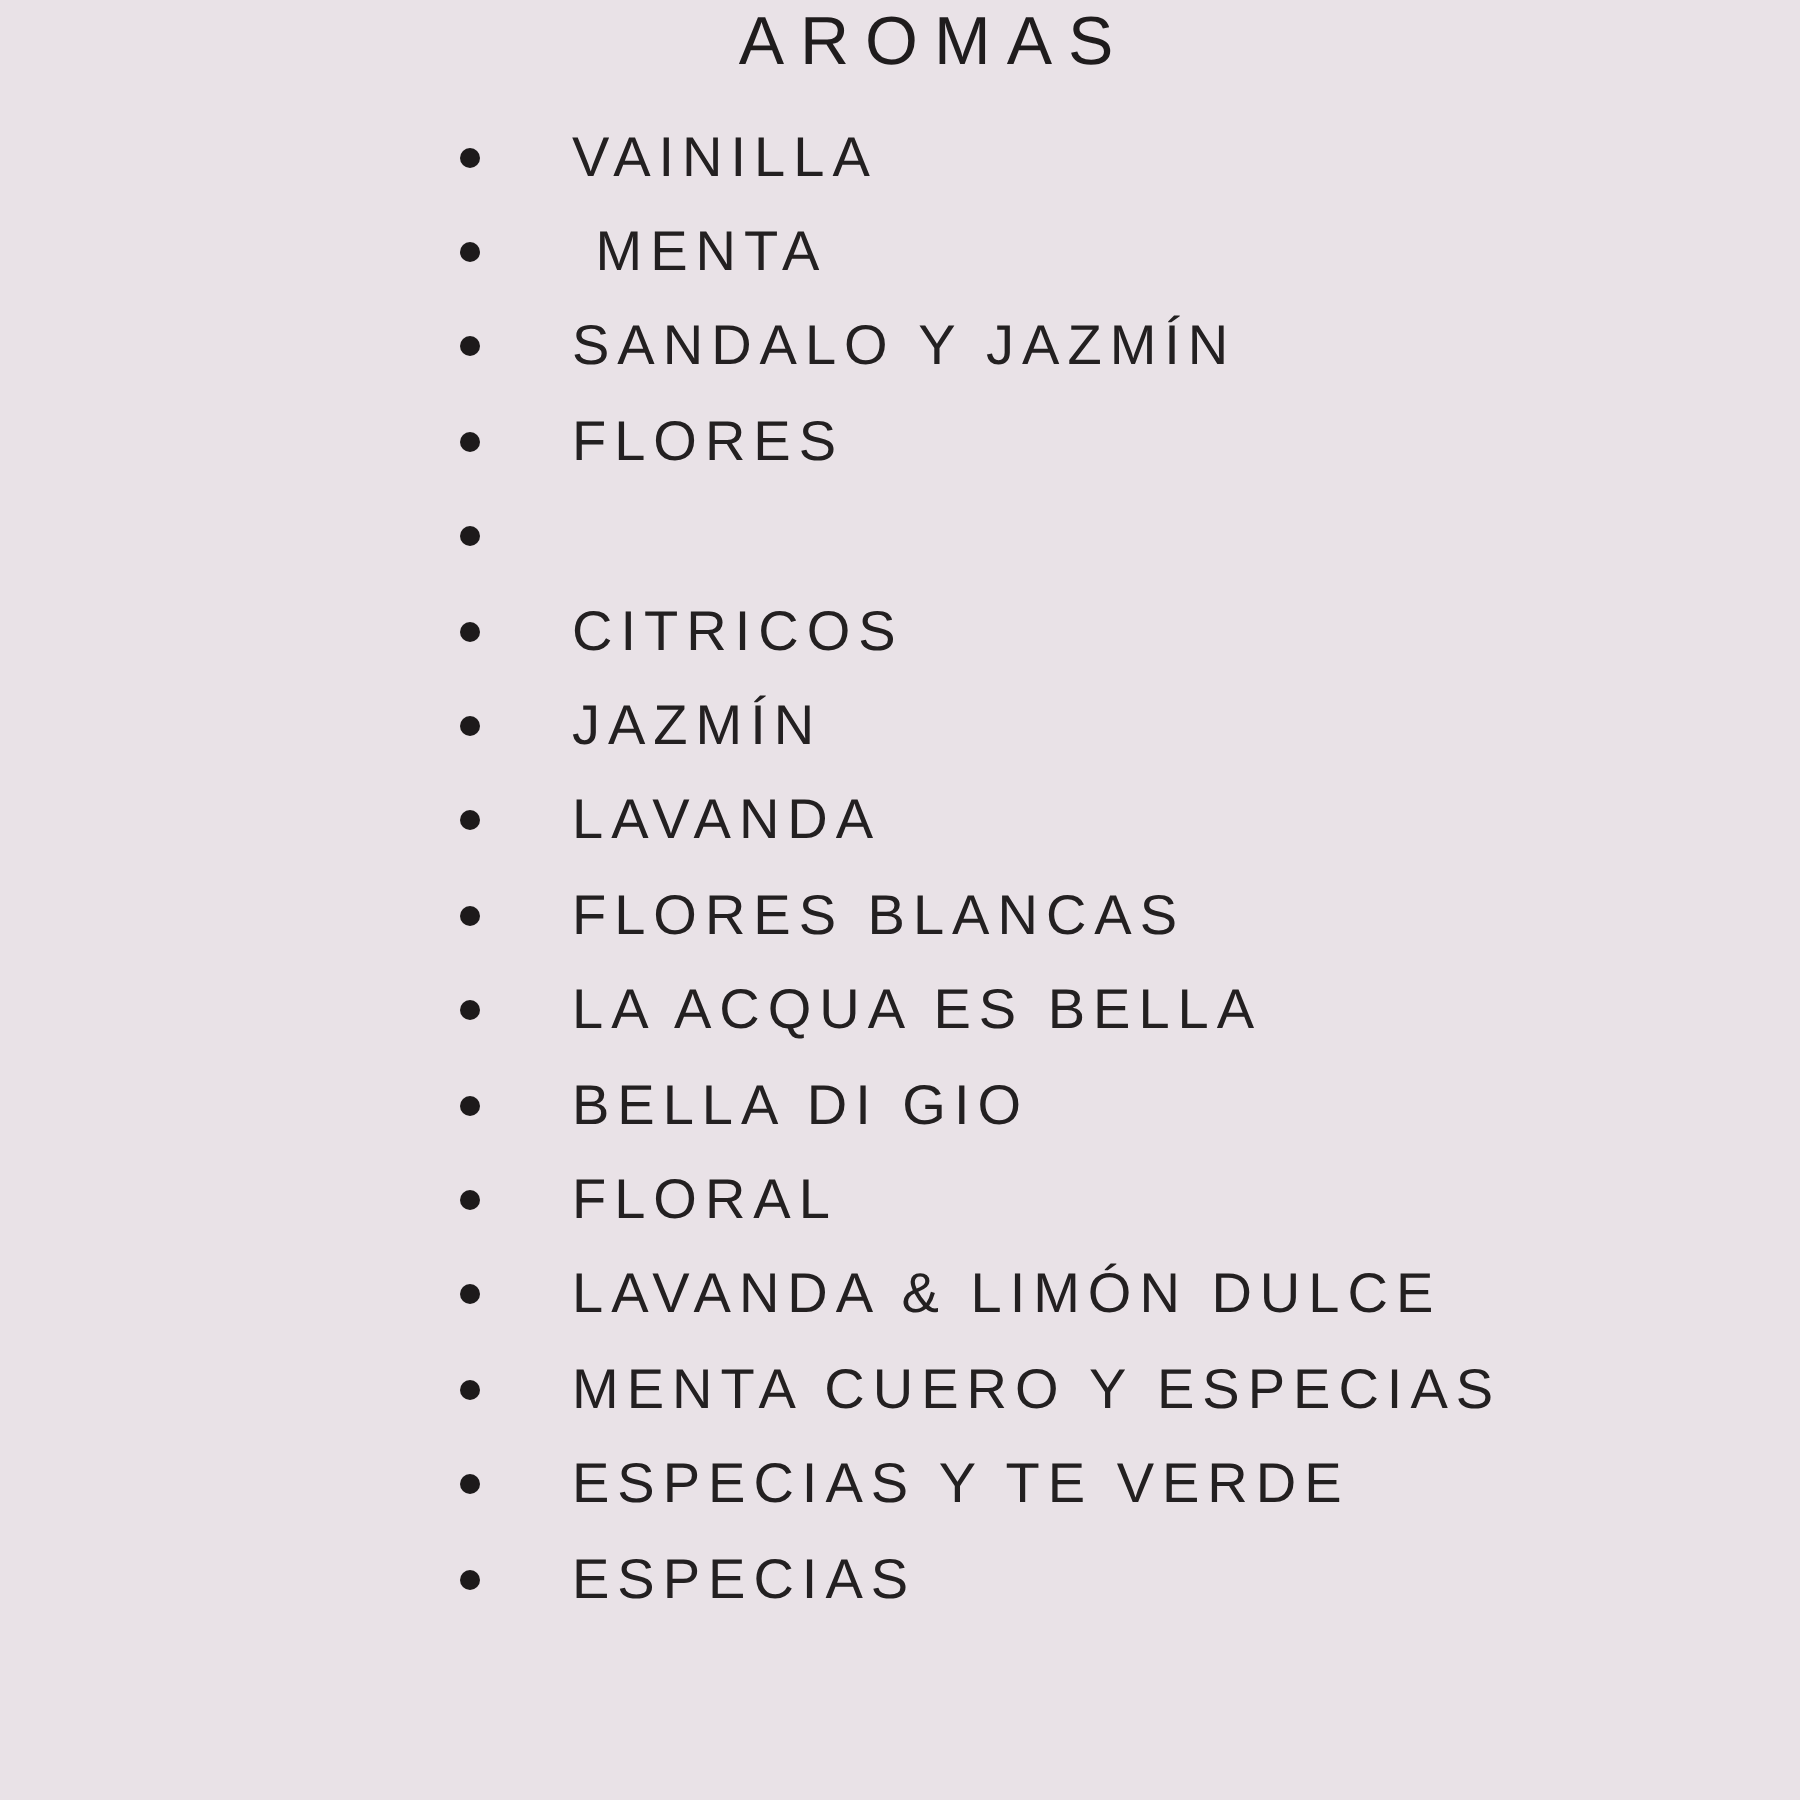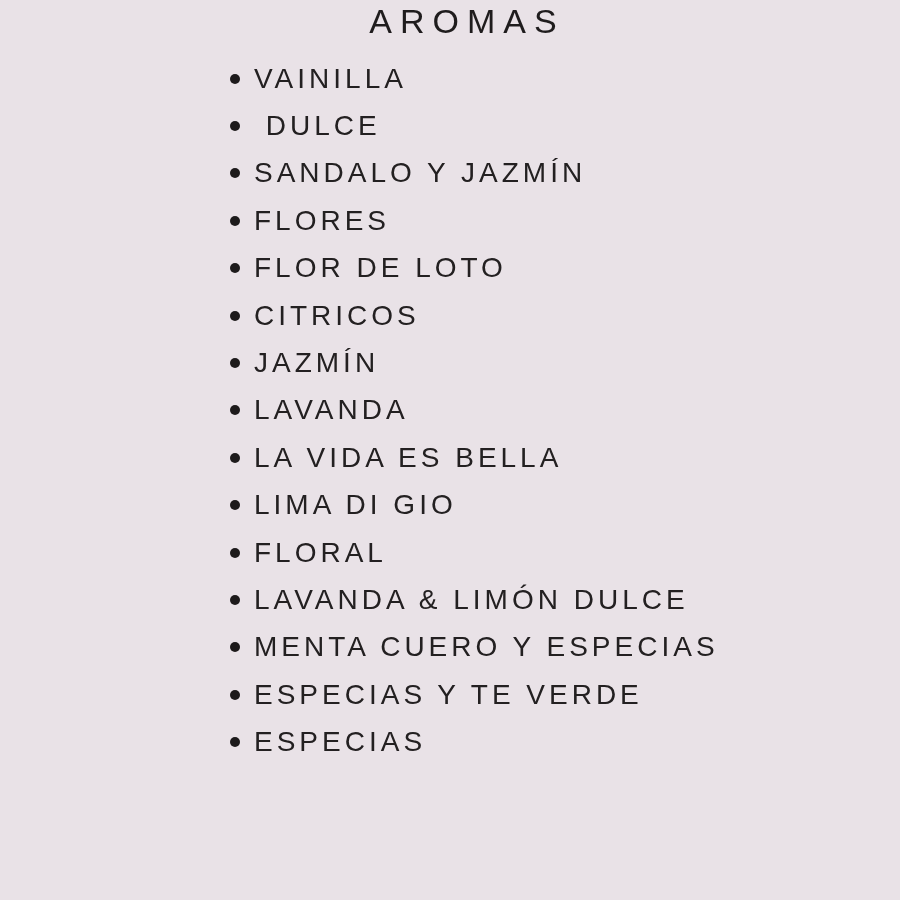--- a/index.html
+++ b/index.html
@@ -39,20 +39,21 @@
     list-style: none;
   }
   .aroma-item {
     display: flex;
     align-items: center;
     height: 47.4px;
     font-size: 28px;
     font-weight: 400;
     letter-spacing: 4px;
     color: #232021;
+    gap: 32px;
   }
   .bullet {
     flex: 0 0 auto;
     width: 10px;
     height: 10px;
     border-radius: 50%;
     background: #1d1a1b;
     margin-right: 14px;
   }
   .aroma-label {
@@ -65,53 +66,56 @@
 <div class="page">
   <div class="title">AROMAS</div>
 
   <ul class="aroma-list">
       <li class="aroma-item">
         <span class="bullet"></span>
         <span class="aroma-label">VAINILLA</span>
       </li>
       <li class="aroma-item">
         <span class="bullet"></span>
-        <span class="aroma-label"> DULCE</span>
+        <span class="aroma-label"> MENTA</span>
       </li>
       <li class="aroma-item">
         <span class="bullet"></span>
         <span class="aroma-label">SANDALO Y JAZMÍN</span>
       </li>
       <li class="aroma-item">
         <span class="bullet"></span>
         <span class="aroma-label">FLORES</span>
       </li>
       <li class="aroma-item">
         <span class="bullet"></span>
-        <span class="aroma-label">FLOR DE LOTO</span>
       </li>
       <li class="aroma-item">
         <span class="bullet"></span>
         <span class="aroma-label">CITRICOS</span>
       </li>
       <li class="aroma-item">
         <span class="bullet"></span>
         <span class="aroma-label">JAZMÍN</span>
       </li>
       <li class="aroma-item">
         <span class="bullet"></span>
         <span class="aroma-label">LAVANDA</span>
       </li>
       <li class="aroma-item">
         <span class="bullet"></span>
-        <span class="aroma-label">LA VIDA ES BELLA</span>
+        <span class="aroma-label">FLORES BLANCAS</span>
       </li>
       <li class="aroma-item">
         <span class="bullet"></span>
-        <span class="aroma-label">LIMA DI GIO</span>
+        <span class="aroma-label">LA ACQUA ES BELLA</span>
+      </li>
+      <li class="aroma-item">
+        <span class="bullet"></span>
+        <span class="aroma-label">BELLA DI GIO</span>
       </li>
       <li class="aroma-item">
         <span class="bullet"></span>
         <span class="aroma-label">FLORAL</span>
       </li>
       <li class="aroma-item">
         <span class="bullet"></span>
         <span class="aroma-label">LAVANDA &amp; LIMÓN DULCE</span>
       </li>
       <li class="aroma-item">

